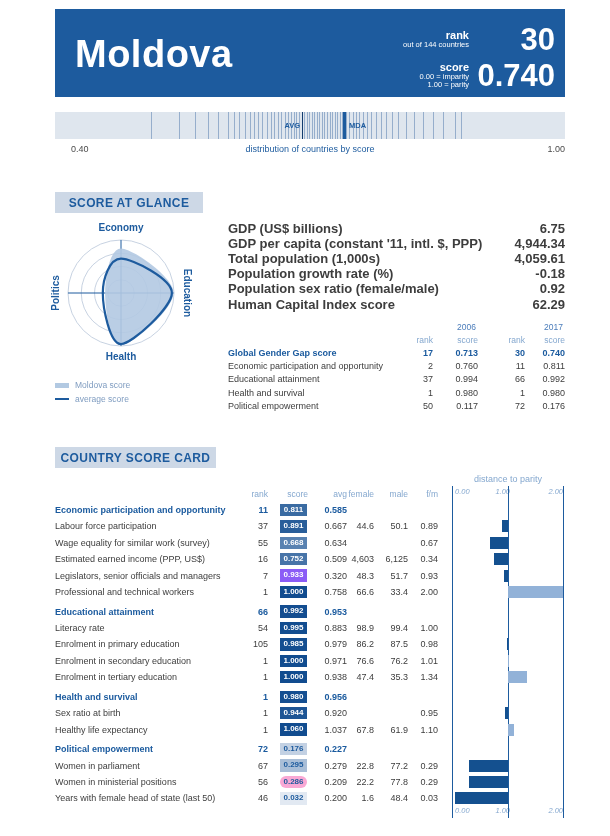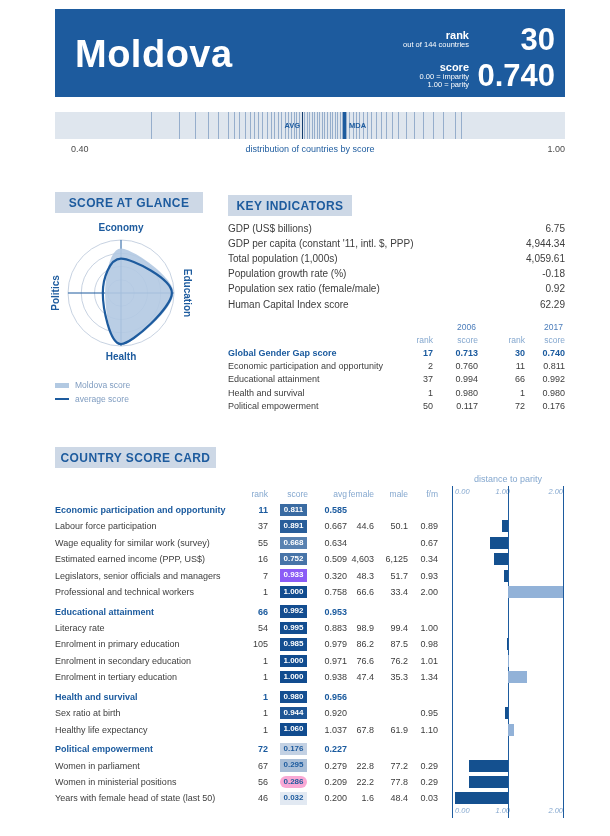--- a/index.html
+++ b/index.html
@@ -29,21 +29,21 @@
              font-weight:bold;letter-spacing:.4px;display:flex;align-items:center;justify-content:center;}
   
   .radar-label{font-size:10px;font-weight:bold;fill:#1d5b9e;}
   .legend{position:absolute;left:55px;top:378px;}
   .leg-row{display:flex;align-items:center;height:14px;}
   .leg-swatch-fill{width:14px;height:5px;background:#b2c9e2;margin-right:6px;}
   .leg-swatch-line{width:14px;height:2.5px;background:#1d5b9e;margin-right:6px;}
   .leg-text{font-size:8.5px;color:#7f9cc0;}
   
   .ki{position:absolute;left:228px;top:221px;width:337px;}
-  .ki-row{display:flex;justify-content:space-between;height:15.1px;align-items:center;font-size:10px;color:#3d3d3d;}
+  .ki-row{display:flex;justify-content:space-between;height:15.1px;align-items:center;font-size:13px;color:#3d3d3d;font-weight:bold;}
   
   .ggg{position:absolute;left:228px;top:320px;width:337px;}
   .g-grid{display:grid;grid-template-columns:160px 45px 45px 47px 40px;align-items:center;}
   .g-year{height:13px;font-size:8.5px;color:#4a7cba;}
   .g-span{grid-column:span 2;text-align:right;padding-right:2px;}
   .g-sub{height:13px;font-size:8.5px;color:#85a8cf;}
   .g-sub div{text-align:right;}
   .g-row{height:13.4px;font-size:9px;color:#3d3d3d;}
   .g-row .g-val{text-align:right;}
   .g-bold{color:#1a5a9e;font-weight:bold;}
@@ -186,21 +186,20 @@
     <div class="leg-row">
       <span class="leg-swatch-fill"></span>
       <span class="leg-text">Moldova score</span>
     </div>
     <div class="leg-row">
       <span class="leg-swatch-line"></span>
       <span class="leg-text">average score</span>
     </div>
   </div>
 
-  <div class="sec-title" style="left:228px;top:195px;width:124px;">KEY INDICATORS</div>
   <div class="ki" id="ki">
       <div class="ki-row">
         <span>GDP (US$ billions)</span>
         <span>6.75</span>
       </div>
       <div class="ki-row">
         <span>GDP per capita (constant '11, intl. $, PPP)</span>
         <span>4,944.34</span>
       </div>
       <div class="ki-row">

